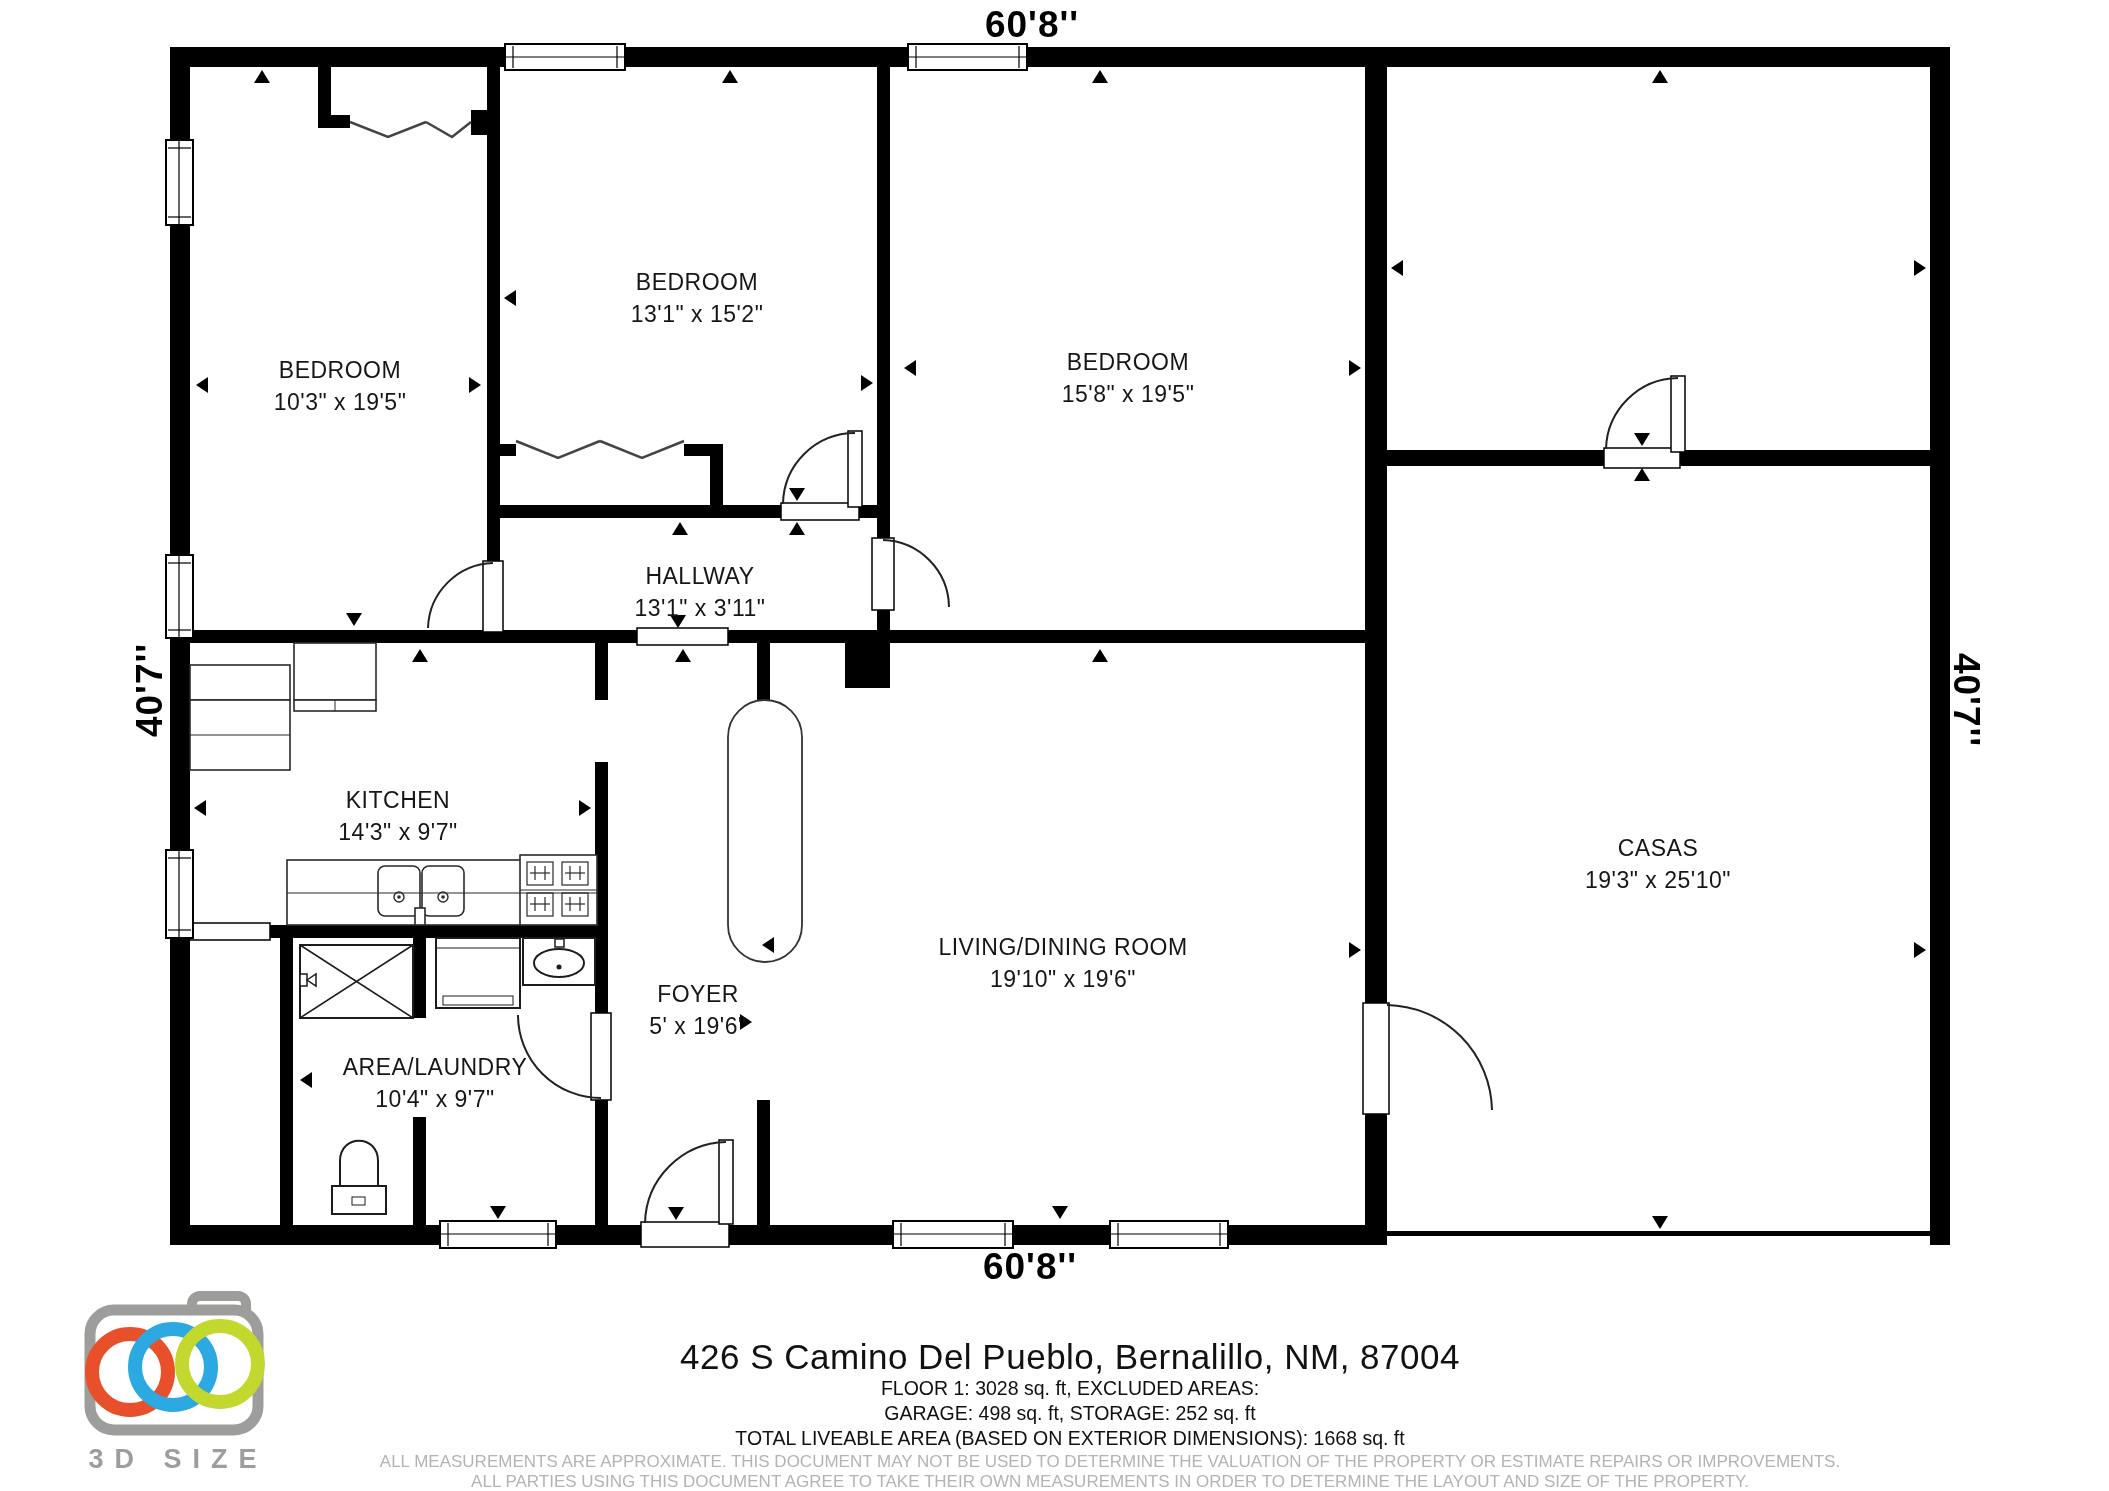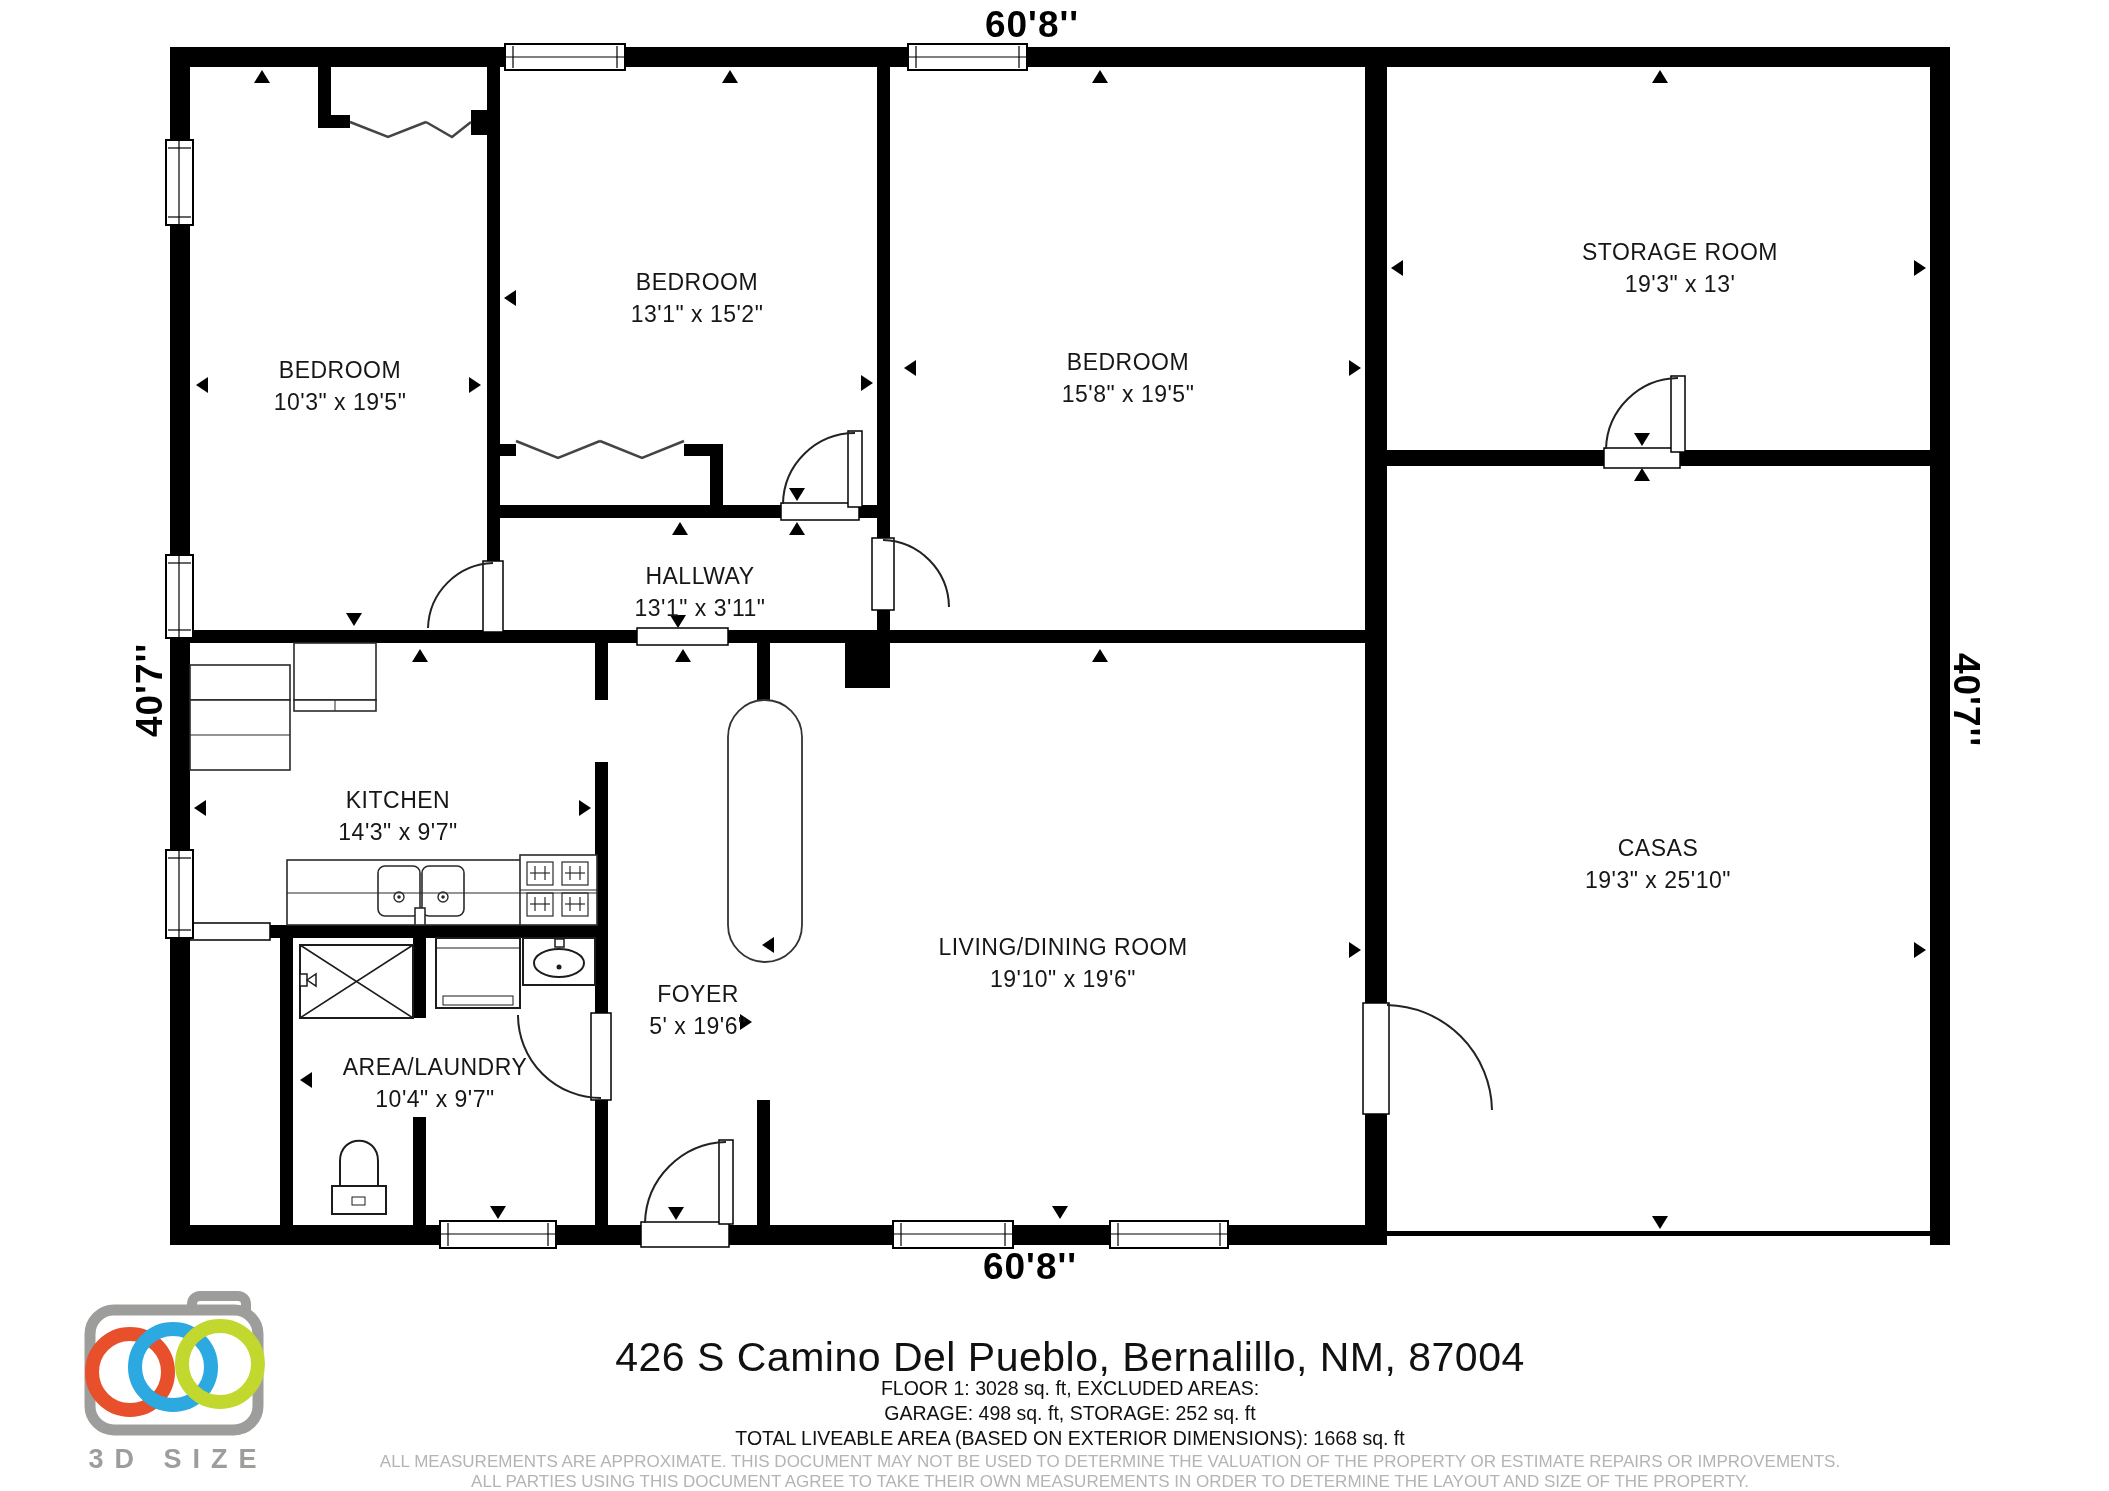--- a/index.html
+++ b/index.html
@@ -9,21 +9,21 @@
   svg{position:absolute;left:0;top:0;}
   .room-label{position:absolute;transform:translate(-50%,-50%);text-align:center;
       color:#161616;font-size:23px;font-weight:500;letter-spacing:.5px;
       line-height:1.4;white-space:nowrap;}
   .dim-label{position:absolute;transform:translate(-50%,-50%);color:#000;
       font-size:37px;font-weight:700;white-space:nowrap;letter-spacing:1px;}
   .dim-left{transform:translate(-50%,-50%) rotate(-90deg);}
   .dim-right{transform:translate(-50%,-50%) rotate(90deg);}
   .footer-line{position:absolute;left:1070px;transform:translate(-50%,-50%);
       text-align:center;white-space:nowrap;color:#111;}
-  .addr{font-size:41px;letter-spacing:.5px;}
+  .addr{font-size:35px;letter-spacing:.5px;}
   .area{font-size:19.5px;font-weight:500;}
   .disc{font-size:17px;color:#b4b4b4;font-weight:500;margin-left:40px;}
   .logo-text{position:absolute;left:178px;top:1459px;transform:translate(-50%,-50%);
       color:#9d9d9c;font-size:27px;font-weight:600;letter-spacing:11px;white-space:nowrap;}
 </style>
 </head>
 <body>
 
 <div id="plan">
 
@@ -254,24 +254,20 @@
   <div>10'3" x 19'5"</div>
 </div>
 <div class="room-label" style="left:697px;top:298px">
   <div>BEDROOM</div>
   <div>13'1" x 15'2"</div>
 </div>
 <div class="room-label" style="left:1128px;top:378px">
   <div>BEDROOM</div>
   <div>15'8" x 19'5"</div>
 </div>
-<div class="room-label" style="left:1680px;top:268px">
-  <div>STORAGE ROOM</div>
-  <div>19'3" x 13'</div>
-</div>
 <div class="room-label" style="left:700px;top:592px">
   <div>HALLWAY</div>
   <div>13'1" x 3'11"</div>
 </div>
 <div class="room-label" style="left:398px;top:816px">
   <div>KITCHEN</div>
   <div>14'3" x 9'7"</div>
 </div>
 <div class="room-label" style="left:698px;top:1010px">
   <div>FOYER</div>

